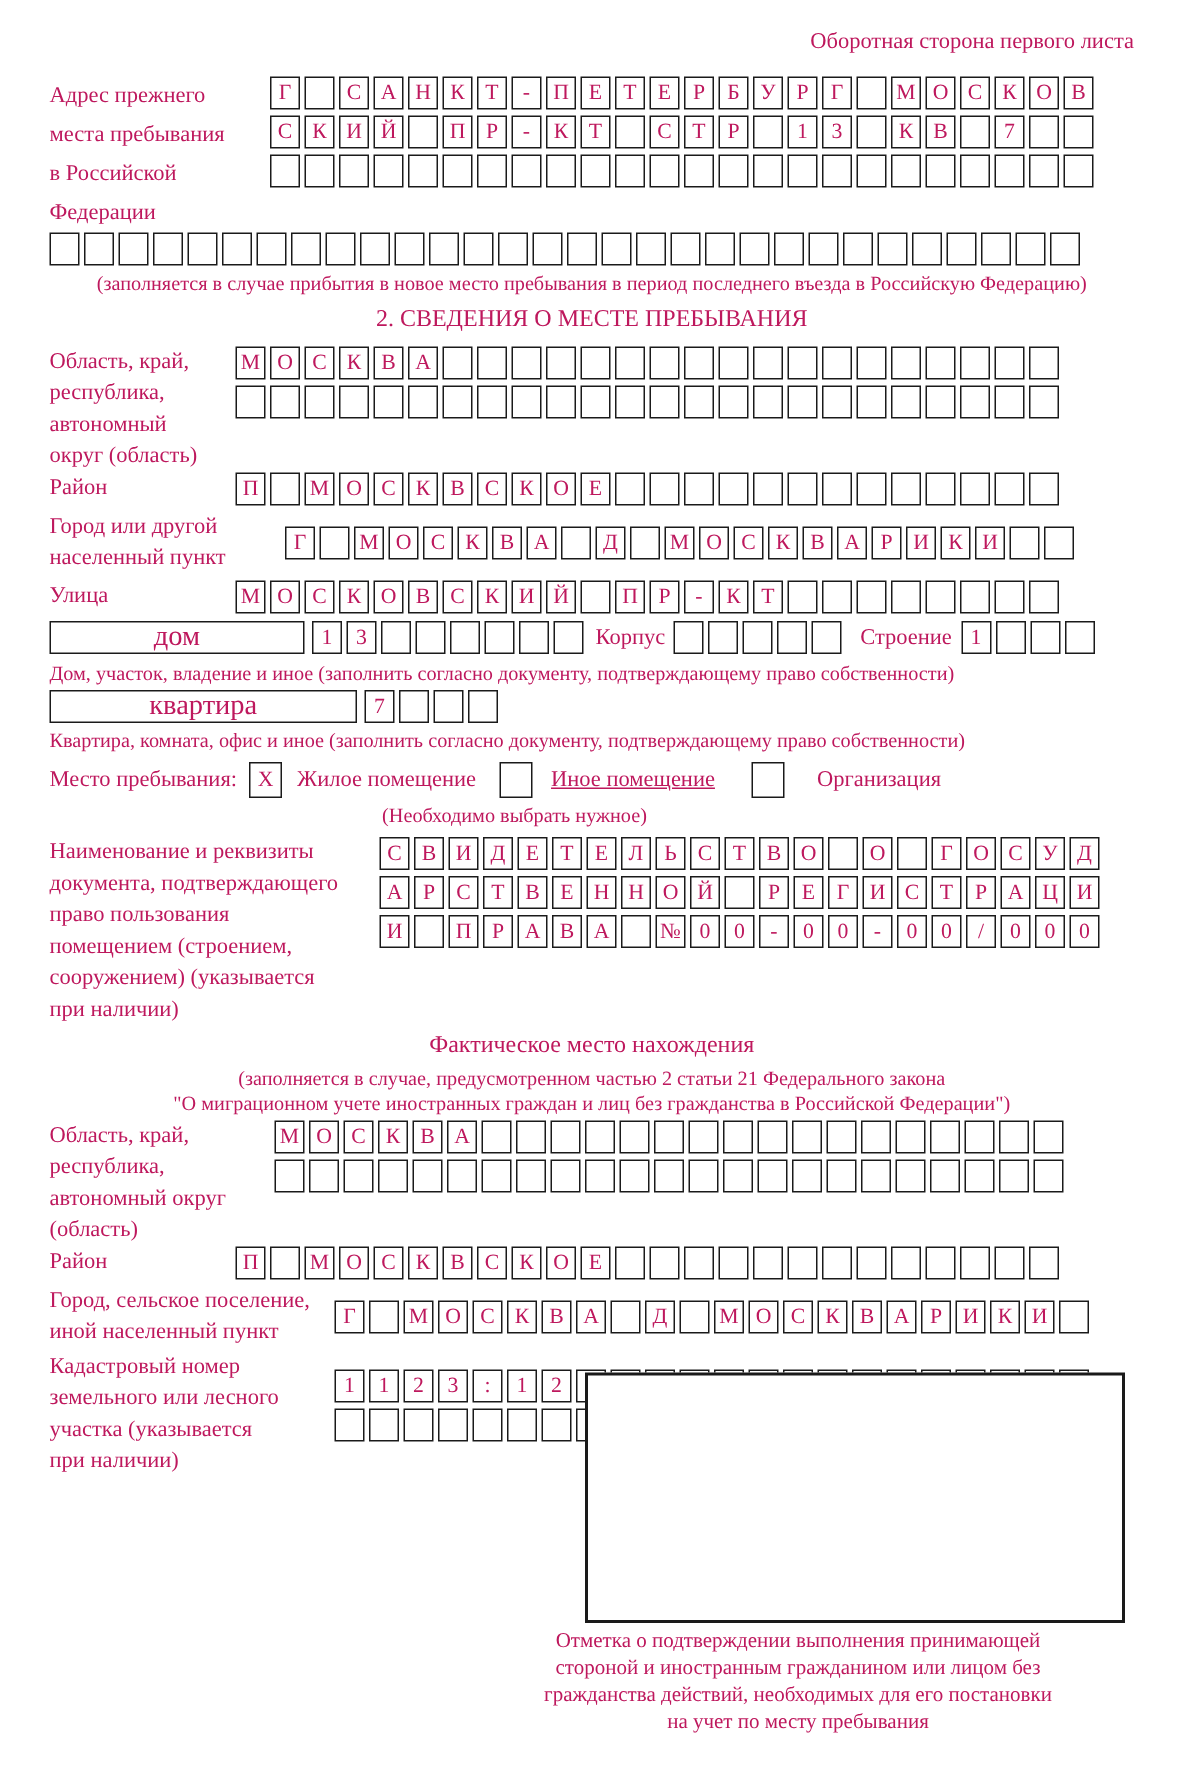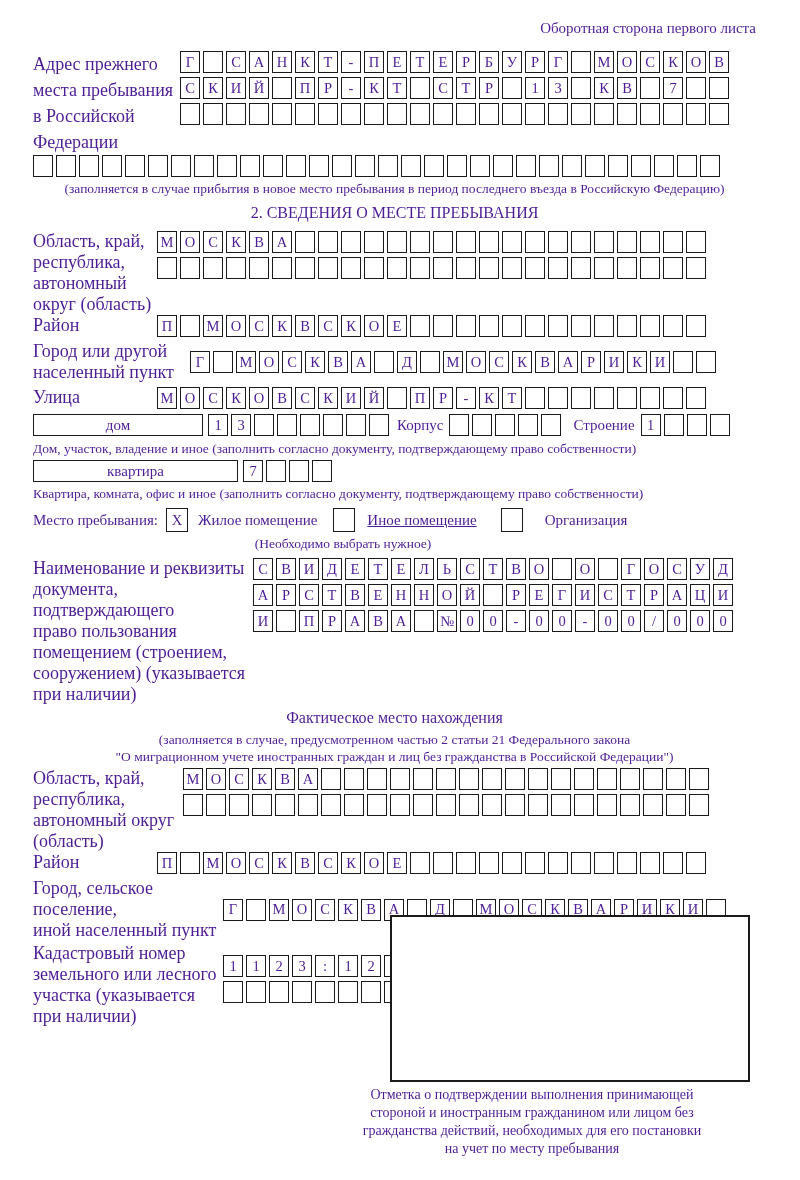--- a/index.html
+++ b/index.html
@@ -1,32 +1,32 @@
 <!DOCTYPE html>
 <html><head>
 <meta charset="utf-8">
 <style>
   html,body{margin:0;padding:0;background:#fff;}
-  .page{position:relative;width:800px;height:1180px;background:#ffffff;color:#4c1d95;
+  .page{position:relative;width:800px;height:1180px;background:#ffffff;color:#be185d;
         font-family:"Liberation Serif",serif;overflow:hidden;box-sizing:border-box;
         padding:20px 44px 0 33px;}
   .hdr{ text-align:right;font-size:15px;margin-bottom:14px;}
   .row{display:flex;align-items:flex-start;}
   .vcenter{align-items:center;}
-  .lbl{font-size:18px;line-height:21px;flex:none;font-family:Liberation Serif, serif;}
+  .lbl{font-size:15px;line-height:21px;flex:none;font-family:Liberation Serif, serif;}
   .lh26 .lbl-line{line-height:26px;}
   .w147{width:147px;} .w124{width:124px;} .w157{width:157px;} .w220{width:220px;}
   .w150{width:150px;} .w190{width:190px;}
   .cells{display:flex;gap:3px;flex:none;}
   .cellrows > .cells{margin-bottom:4px;}
   .cell{width:18px;height:20px;border:1.6px solid #1a1a1a;flex:none;
         display:flex;align-items:center;justify-content:center;
         font-size:14.5px;line-height:1;}
   .widebox{height:20px;border:1.6px solid #1a1a1a;flex:none;
-        display:flex;align-items:center;justify-content:center;font-size:15px;}
+        display:flex;align-items:center;justify-content:center;font-size:19px;}
   .note{font-size:13.5px;line-height:17px;}
   .center{text-align:center;}
   .sect-title{font-size:16px;font-weight:normal;text-align:center;line-height:20px;}
   .mb4{margin-bottom:4px;} .mb2{margin-bottom:2px;} .mt6{margin-top:6px;}
   .mt3{margin-top:3px;} .mt8{margin-top:8px;}
   .inline-lbl{font-size:15px;line-height:24px;flex:none;}
   .stampbox{position:absolute;left:390px;top:915px;width:356px;height:163px;
         border:2px solid #1a1a1a;background:#fff;}
   .stampcap{position:absolute;left:322px;top:1086px;width:420px;text-align:center;
         font-size:14px;line-height:18px;}

